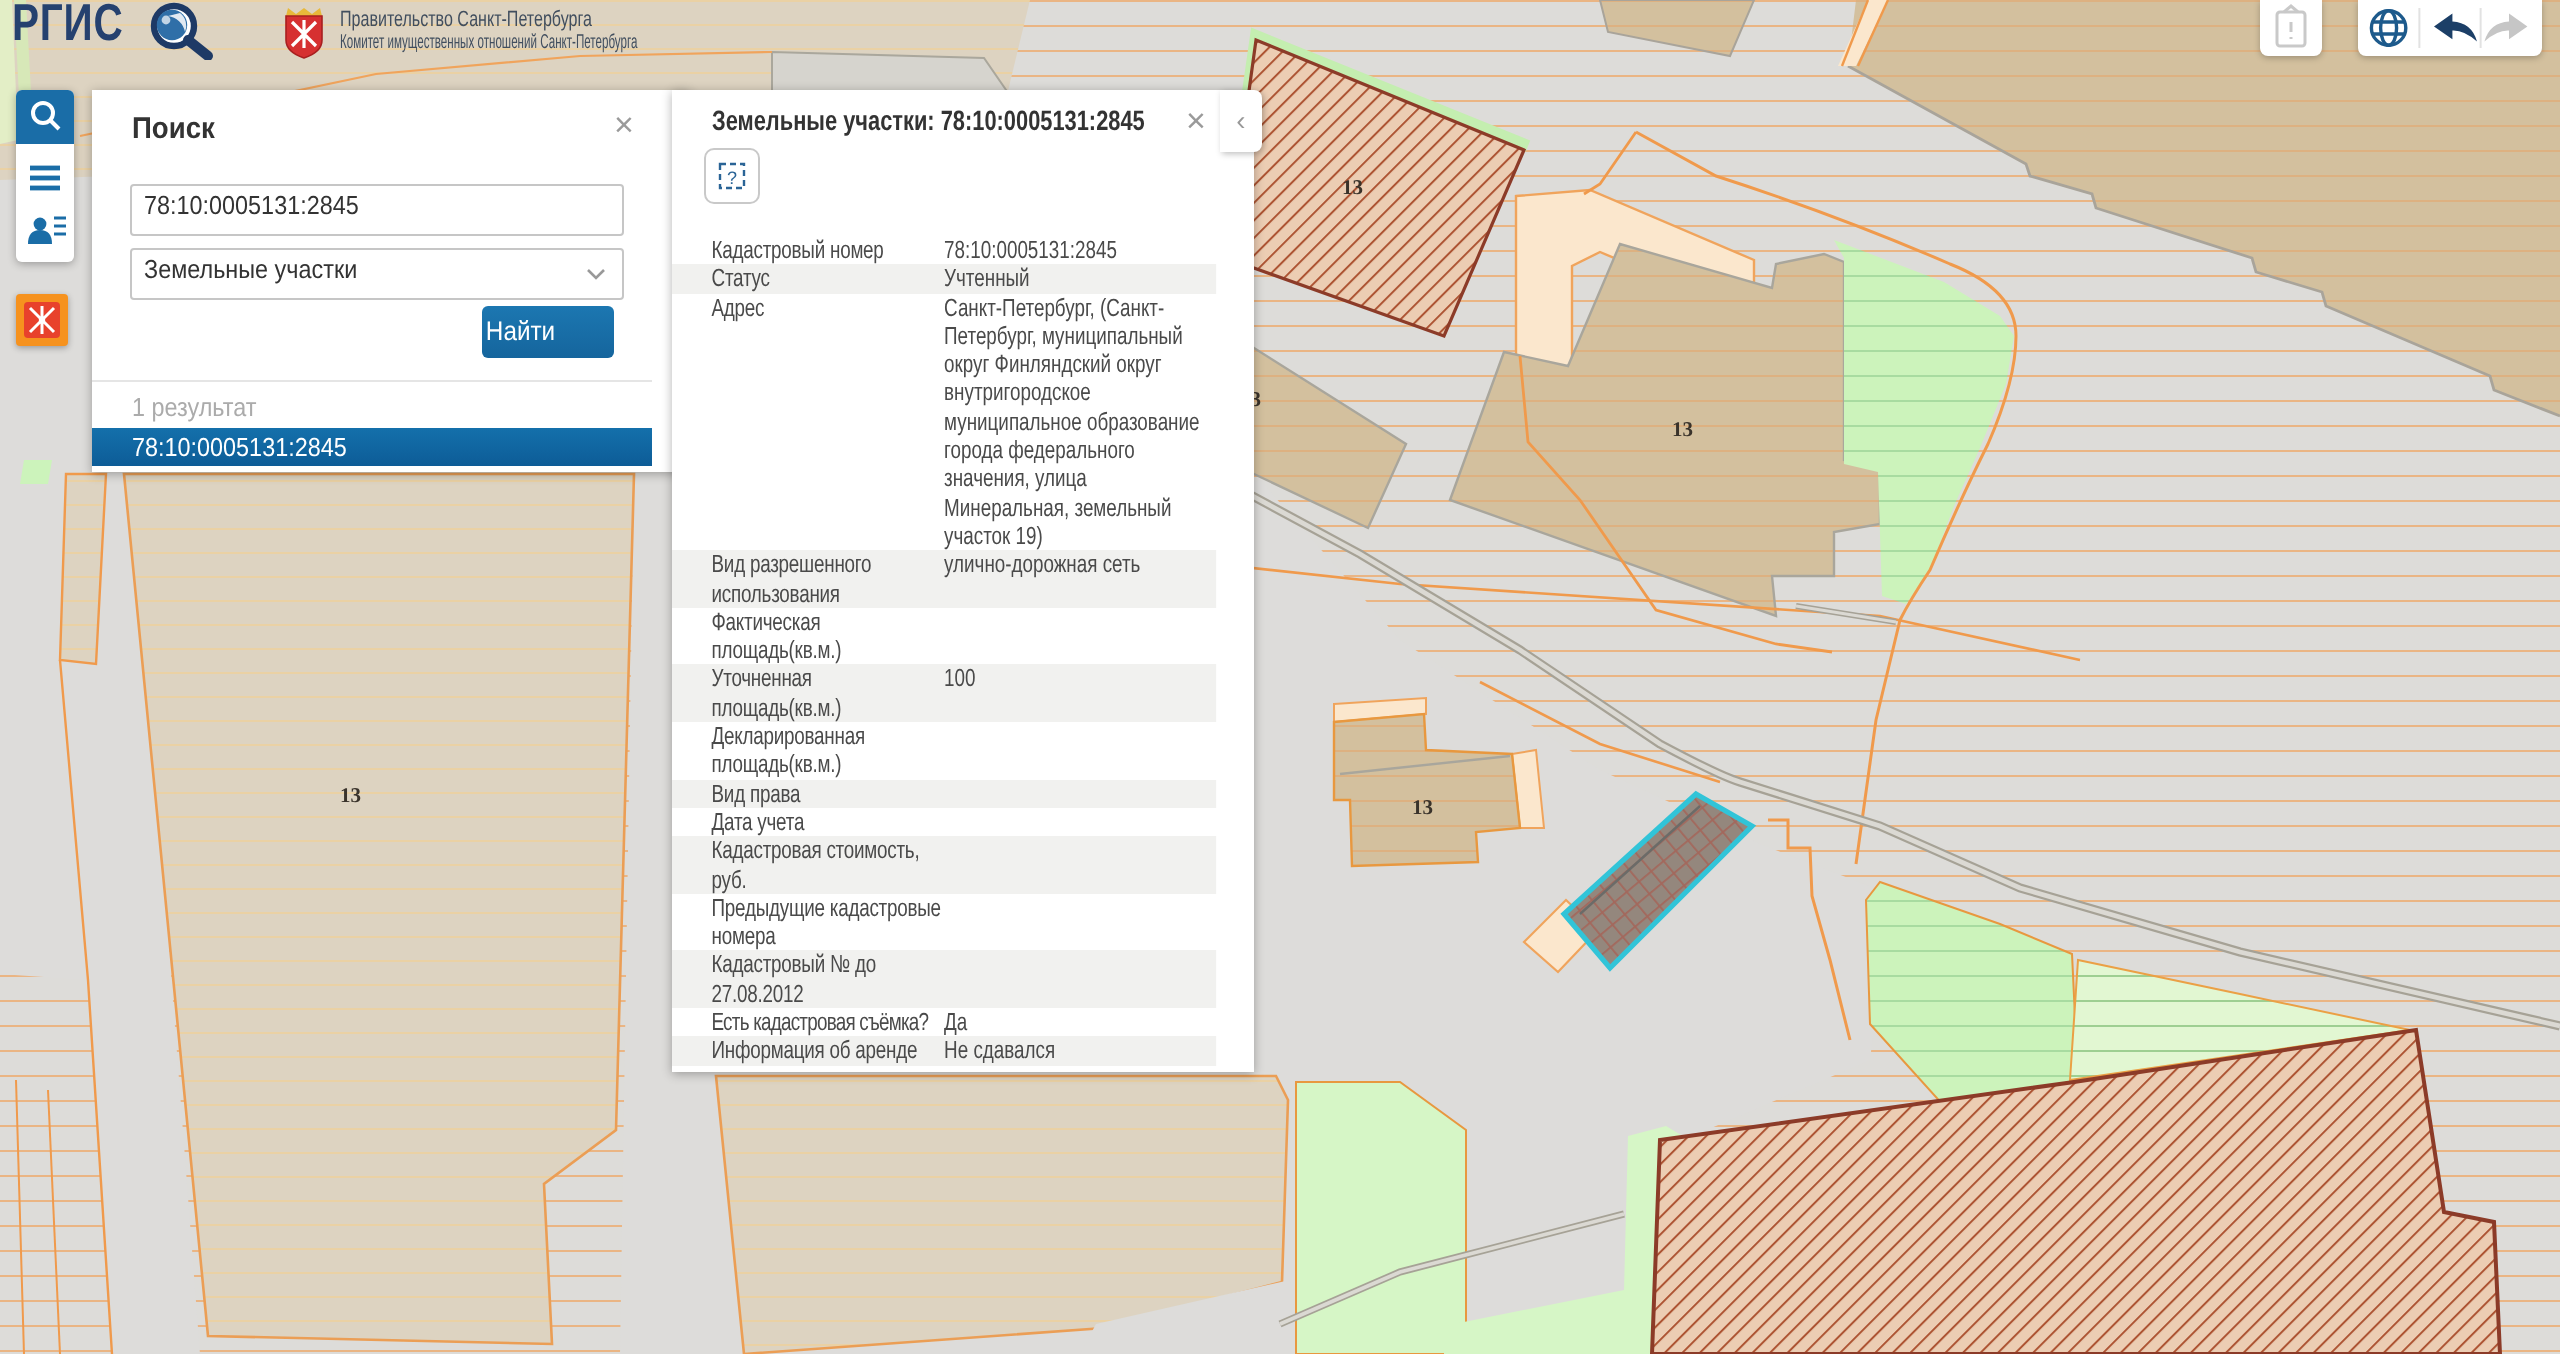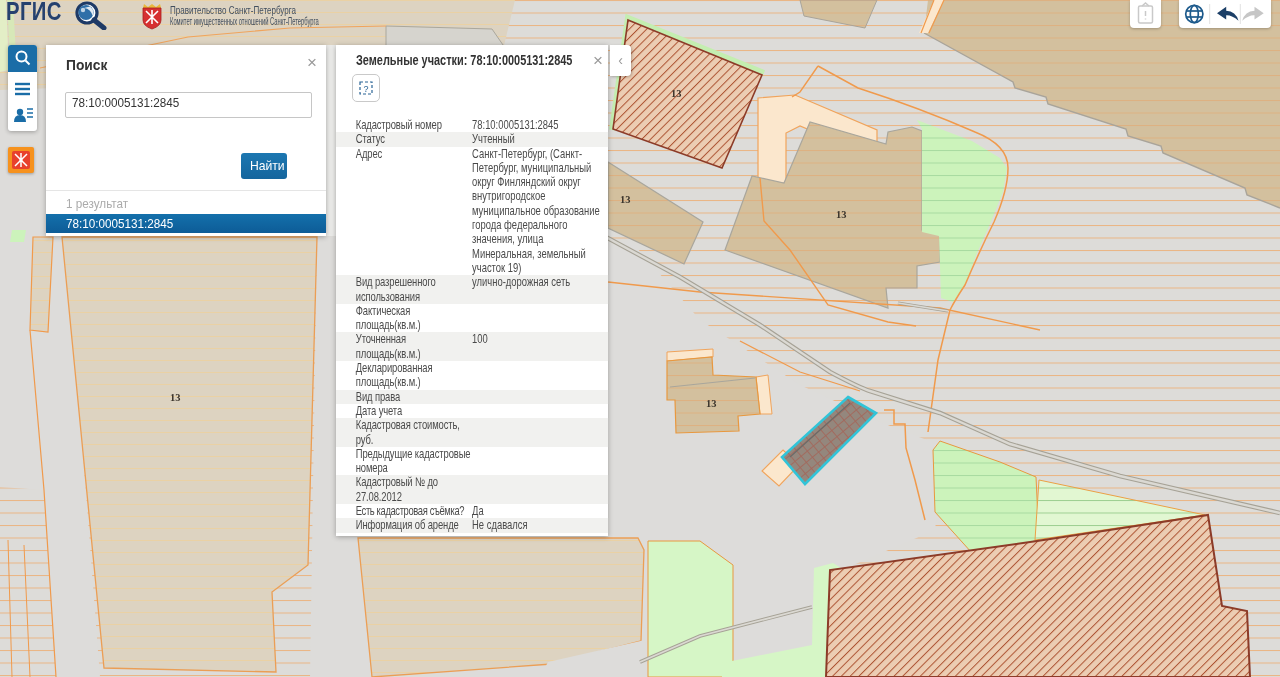--- a/index.html
+++ b/index.html
@@ -1,17 +1,17 @@
 <!DOCTYPE html>
 <html><head><meta charset="utf-8">
 <style>
 html,body{margin:0;padding:0;width:1280px;height:677px;overflow:hidden;font-family:"Liberation Sans",sans-serif;}
 #stage{position:relative;width:1280px;height:677px;background:#dcdbd8;}
 #map{position:absolute;left:0;top:0;}
-.panel{position:absolute;background:#fff;box-shadow:0 1px 5px rgba(0,0,0,.3);}
+.panel{position:absolute;background:#fff;box-shadow:0 1px 5px rgba(0,0,0,.3);padding-left:19px;}
 .abs{position:absolute;}
 </style></head>
 <body>
 <div id="stage">
 <svg id="map" width="1280" height="677" viewBox="0 0 1280 677">
 <defs>
 <pattern id="pgray" width="8" height="12.5" patternUnits="userSpaceOnUse">
   <rect width="8" height="12.5" fill="#dddcd9"></rect>
   <rect y="0" width="8" height="1" fill="#eab584"></rect>
 </pattern>
@@ -215,21 +215,24 @@
     <circle cx="13" cy="13" r="1.6" fill="#fff"></circle>
   </svg>
 </div>
 
 <div class="abs" style="left:326px;top:45px;width:10px;height:191px;background:#ebebe9;"></div>
 
 <div class="panel" style="left:46px;top:45px;width:280px;height:191px;">
   <div class="abs" style="left:20px;top:11px;font-size:15px;font-weight:bold;color:#333;transform:scaleX(0.92);transform-origin:0 0;">Поиск</div>
   <div class="abs" style="left:261px;top:8px;font-size:17px;color:#9a9a9a;">×</div>
   <div class="abs" style="left:19px;top:47px;width:239px;height:22px;border:1px solid #c6c6c6;border-radius:2px;font-size:13px;color:#333;padding:2px 0 0 6px;"><span style="display:inline-block;transform:scaleX(0.9);transform-origin:0 0;white-space:nowrap;">78:10:0005131:2845</span></div>
-  <div class="abs" style="left:195px;top:108px;width:46px;height:26px;background:linear-gradient(#1c77b1,#15659d);border-radius:3px;color:#fff;font-size:13.5px;text-align:right;line-height:26px;"><span style="display:inline-block;transform:scaleX(0.9);">Найти</span></div>
+  <div class="abs" style="left:19px;top:79px;width:239px;height:22px;border:1px solid #c6c6c6;border-radius:2px;font-size:13px;color:#333;padding:2px 0 0 6px;"><span style="display:inline-block;transform:scaleX(0.9);transform-origin:0 0;white-space:nowrap;">Земельные участки</span><svg style="position:absolute;right:8px;top:9px;" width="10" height="6" viewBox="0 0 10 6">
+          <polyline points="1,1 5,5 9,1" fill="none" stroke="#999" stroke-width="1.3"></polyline>
+        </svg></div>
+  <div class="abs" style="left:195px;top:108px;width:66px;height:26px;background:linear-gradient(#1c77b1,#15659d);border-radius:3px;color:#fff;font-size:13.5px;text-align:left;line-height:26px;"><span style="display:inline-block;transform:scaleX(0.9);">Найти</span></div>
   <div class="abs" style="left:0;top:145px;width:280px;height:1px;background:#e5e5e5;"></div>
   <div class="abs" style="left:20px;top:151px;font-size:13px;color:#ababab;transform:scaleX(0.9);transform-origin:0 0;white-space:nowrap;">1 результат</div>
   <div class="abs" style="left:0;top:169px;width:280px;height:19px;background:linear-gradient(#1470ab,#0d5c97);color:#fff;font-size:13px;line-height:19px;padding-left:20px;box-sizing:border-box;"><span style="display:inline-block;transform:scaleX(0.9);transform-origin:0 0;">78:10:0005131:2845</span></div>
 </div>
 
 <div class="panel" style="left:336px;top:45px;width:272px;height:491px;">
   <div class="abs" style="left:20px;top:7px;width:300px;font-size:14px;font-weight:bold;color:#333;transform:scaleX(0.78);transform-origin:0 0;white-space:nowrap;">Земельные участки: 78:10:0005131:2845</div>
   <div class="abs" style="left:257px;top:6px;font-size:17px;color:#9a9a9a;">×</div>
   <div class="abs" style="left:16px;top:29px;width:26px;height:26px;border:1px solid #c9c9c9;border-radius:5px;">
     <svg width="26" height="26" viewBox="0 0 26 26">

